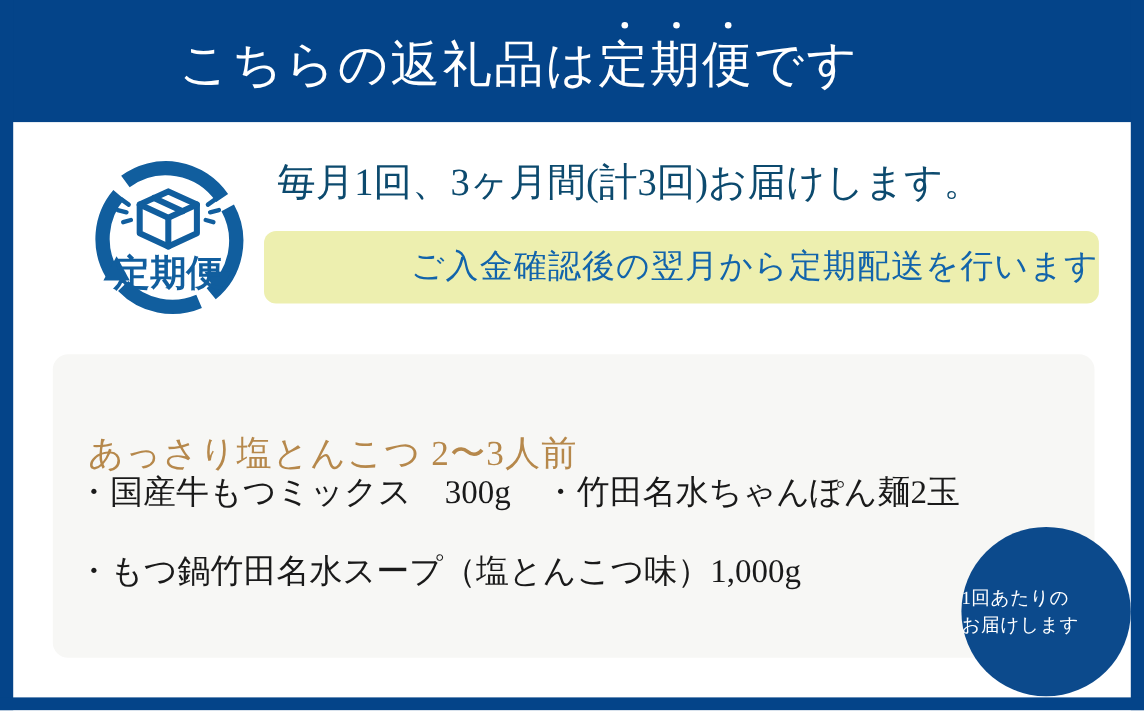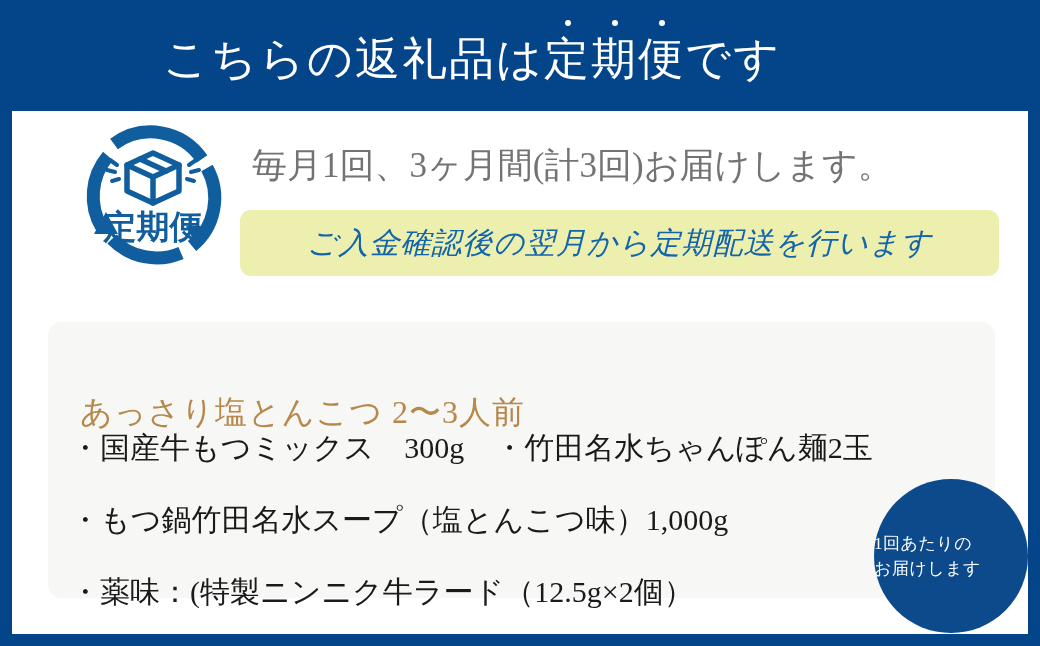--- a/index.html
+++ b/index.html
@@ -94,51 +94,50 @@
     left: 12px;
     top: 111px;
     width: 1016px;
     height: 195px;
   }
 
   
   .badge {
     position: absolute;
     left: 62px;
-    top: 5px;
+    top: 26px;
     width: 158px;
     height: 158px;
   }
   .badge svg { display: block; width: 158px; height: 158px; }
 
   
   .pink-line {
     position: absolute;
     left: 240px;
     top: 36px;
     font-size: 35px;
-    color: #737373;
+    color: #0c4a6e;
     letter-spacing: 0px;
     line-height: 1.1;
     white-space: nowrap;
   }
 
   
   .yellow-banner {
     position: absolute;
     left: 228px;
     top: 99px;
     width: 759px;
     height: 66px;
     background: #edefaf;
     border-radius: 11px;
     display: flex;
     align-items: center;
-    justify-content: center;
-    font-style: italic;
+    justify-content: flex-end;
   }
   .yellow-banner-text {
     color: #1264ab;
     font-size: 30px;
     letter-spacing: 1px;
     white-space: nowrap;
     line-height: 1;
   }
 
   
@@ -256,21 +255,20 @@
     <div class="yellow-banner">
       <span class="yellow-banner-text">ご入金確認後の翌月から定期配送を行います</span>
     </div>
   </div>
 
   <div class="product-card">
     <div class="product-title">あっさり塩とんこつ 2〜3人前</div>
     <div class="product-lines">
       <div class="product-line">・国産牛もつミックス　300g　・竹田名水ちゃんぽん麺2玉</div>
       <div class="product-line">・もつ鍋竹田名水スープ（塩とんこつ味）1,000g</div>
-      <div class="product-line">・薬味：(特製ニンニク牛ラード（12.5g×2個）</div>
     </div>
   </div>
 
   <div class="info-circle">
     <div class="info-circle-line">1回あたりの</div>
     <div class="info-circle-line">お届けします</div>
   </div>
 
   <div class="frame-left"></div>
   <div class="frame-right"></div>

